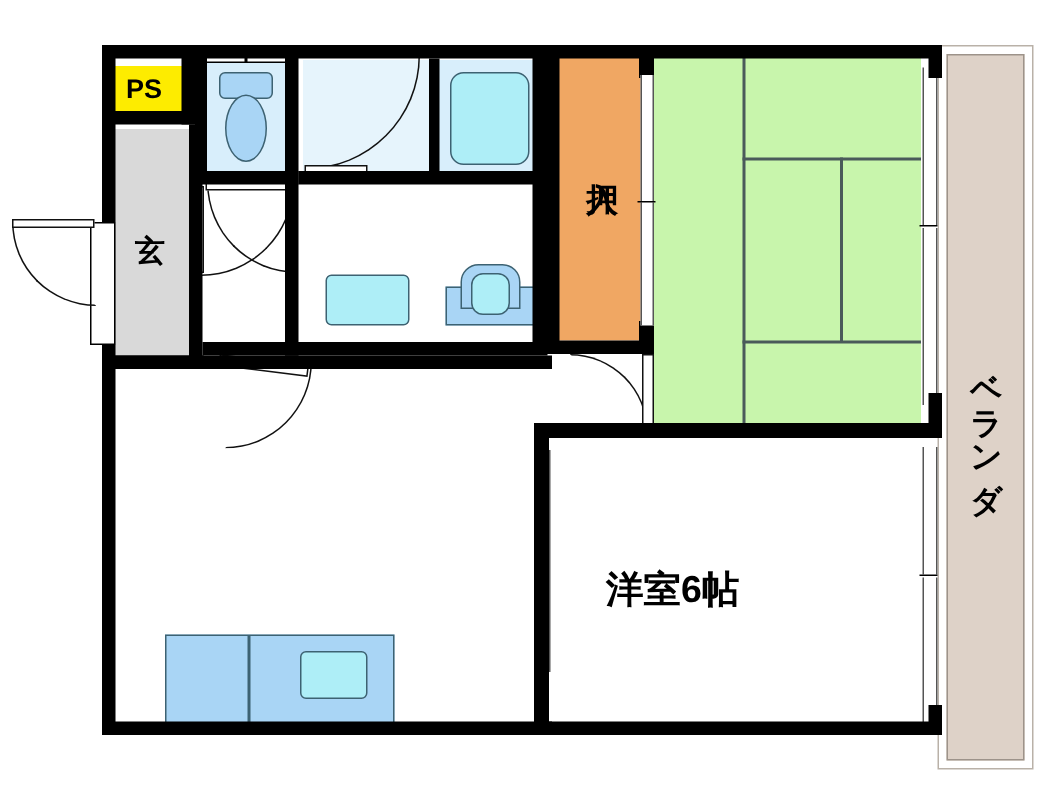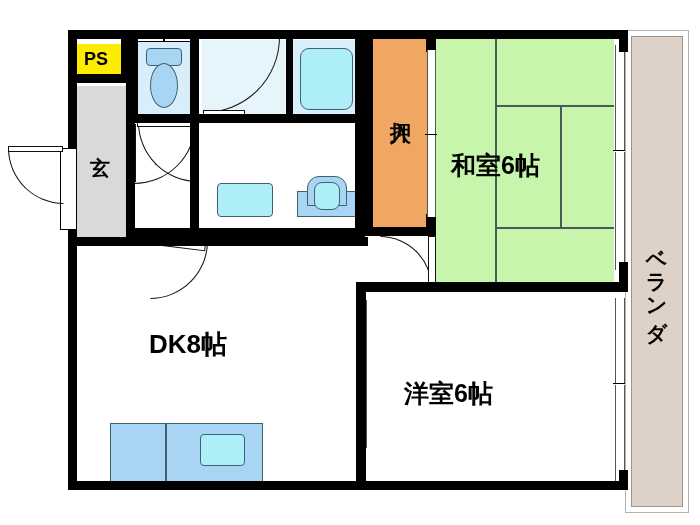--- a/index.html
+++ b/index.html
@@ -97,31 +97,29 @@
 
   <div class="fill f-closet" style="left:372px;top:38px;width:56px;height:189px;"></div>
   <div class="lbl lbl-vert" style="left:389px;top:105px;">押入</div>
 
   <div class="fill f-tatami" style="left:436px;top:38px;width:178px;height:244px;"></div>
 
   <div class="tline" style="left:495px;top:38px;width:1.6px;height:244px;"></div>
   <div class="tline" style="left:495px;top:105px;width:119px;height:1.6px;"></div>
   <div class="tline" style="left:495px;top:227px;width:119px;height:1.6px;"></div>
   <div class="tline" style="left:560px;top:105px;width:1.6px;height:123px;"></div>
-  <div class="lbl lbl-room" style="left:451px;top:153px;">和室6帖</div>
 
   <div class="sash" style="left:615px;top:45px;width:10px;height:105px;"></div>
   <div class="sash" style="left:615px;top:152px;width:10px;height:118px;"></div>
   <div class="winline" style="left:613px;top:150px;width:12px;height:1.4px;"></div>
 
   <div class="arc" style="left:380px;top:236px;width:52px;height:52px;border-color:transparent;border-top-color:#111;border-right-color:#111;border-radius:0 100% 0 0;"></div>
   <div class="leaf" style="left:428px;top:236px;width:8px;height:48px;"></div>
 
   <div class="fill f-white" style="left:72px;top:250px;width:283px;height:240px;"></div>
-  <div class="lbl lbl-dk" style="left:149px;top:331px;">DK8帖</div>
 
   <div class="fx f-fixture" style="left:110px;top:423px;width:56px;height:62px;"></div>
   <div class="fx f-fixture" style="left:166px;top:423px;width:97px;height:62px;"></div>
   <div class="fx f-basin rnd" style="left:200px;top:434px;width:45px;height:32px;"></div>
 
   <div class="arc" style="left:150px;top:241px;width:58px;height:58px;border-color:transparent;border-bottom-color:#111;border-right-color:#111;border-radius:0 0 100% 0;"></div>
   <div class="leaf" style="left:146px;top:236px;width:60px;height:8px;transform:rotate(7deg);transform-origin:left center;"></div>
 
   <div class="fill f-white" style="left:369px;top:292px;width:245px;height:198px;"></div>
   <div class="lbl lbl-room" style="left:404px;top:381px;">洋室6帖</div>

